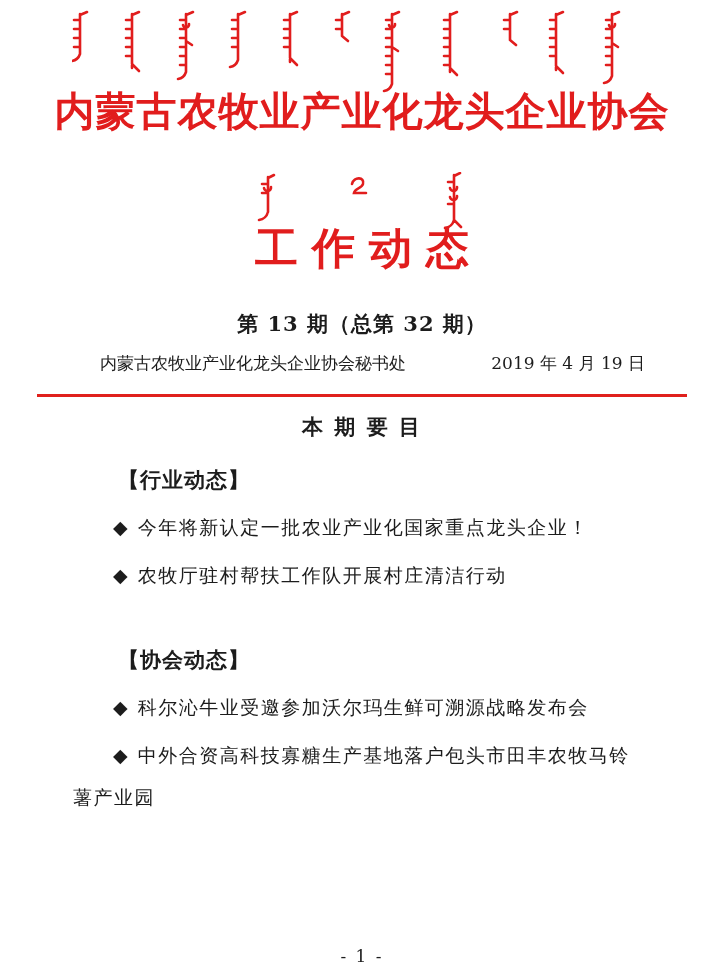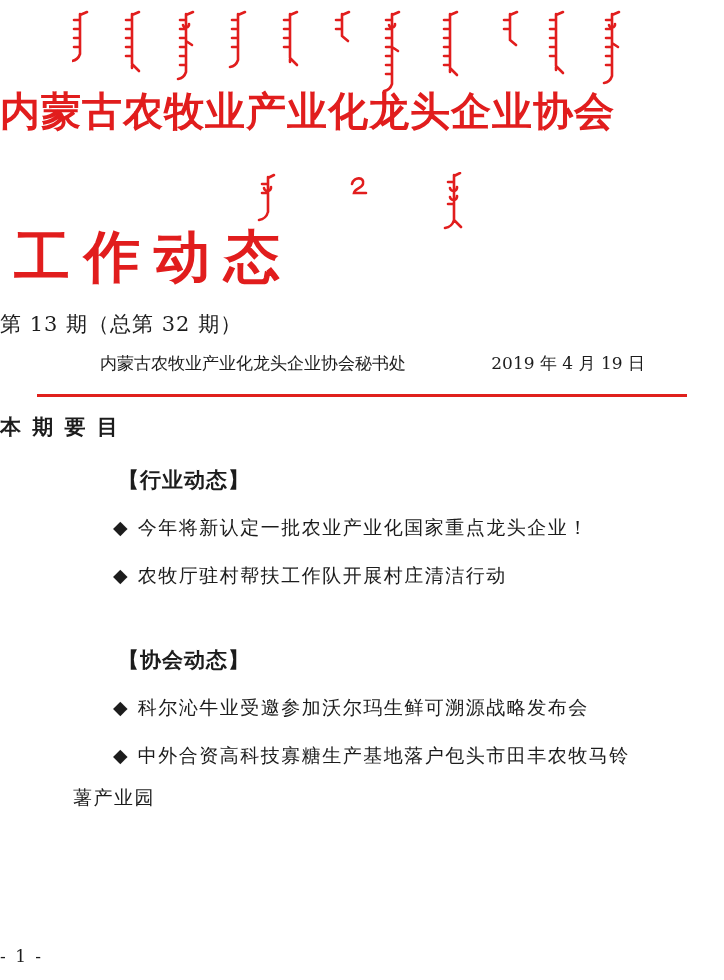--- a/index.html
+++ b/index.html
@@ -1,27 +1,27 @@
 <!DOCTYPE html>
 <html><head>
 <meta charset="utf-8">
 <style>
   html,body{margin:0;padding:0;}
   body{
     width:724px;height:980px;background:#ffffff;position:relative;overflow:hidden;
     font-family:"DejaVu Serif","Liberation Serif",serif;color:#1c1c1c;
   }
   .abs{position:absolute;}
-  .center{left:0;right:0;text-align:left;}
+  .center{left:0;right:0;text-align:center;}
 
   #mongolian-top{top:10px;left:0;right:0;display:flex;justify-content:center;}
   #org-name{top:84px;font-size:40px;font-weight:bold;color:#e11d1d;letter-spacing:1px;white-space:nowrap;}
   #mongolian-mid{top:172px;left:0;right:0;display:flex;justify-content:center;}
-  #bulletin-title{top:220px;font-size:56px;font-weight:bold;color:#e11d1d;letter-spacing:14px;text-indent:14px;white-space:nowrap;}
-  #issue-line{top:310px;font-size:21px;font-weight:normal;letter-spacing:1px;}
+  #bulletin-title{top:220px;font-size:43px;font-weight:bold;color:#e11d1d;letter-spacing:14px;text-indent:14px;white-space:nowrap;}
+  #issue-line{top:310px;font-size:21px;font-weight:bold;letter-spacing:1px;}
   #publisher-row{top:352px;left:100px;right:79px;display:flex;justify-content:space-between;font-size:17px;align-items:flex-end;}
   #red-rule{top:394px;left:37px;width:650px;height:3px;background:#e0201c;}
   #toc-heading{top:413px;font-size:21px;font-weight:bold;letter-spacing:2px;
                font-family:"DejaVu Sans","Liberation Sans",sans-serif;}
   #toc{top:452px;left:73px;width:566px;}
   .section-title{
     font-family:"DejaVu Sans","Liberation Sans",sans-serif;
     font-weight:700;font-size:21px;margin:12px;padding-top:2px;text-indent:33px;letter-spacing:1px;
   }
   .toc-item{

